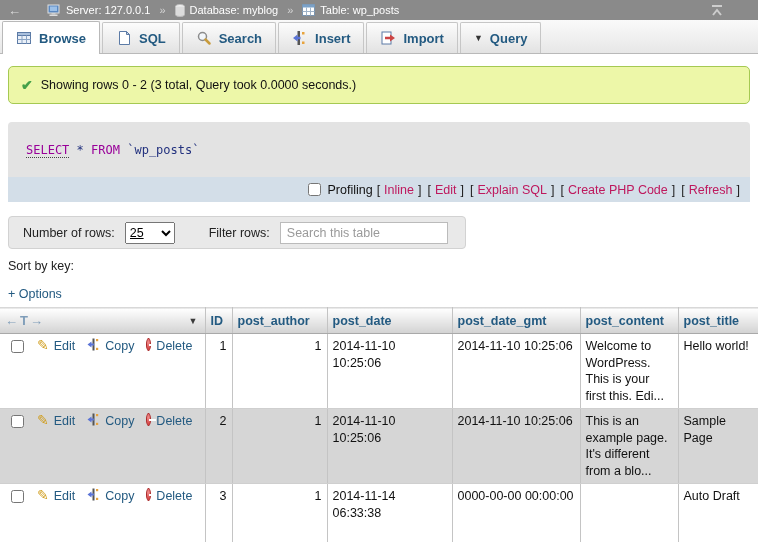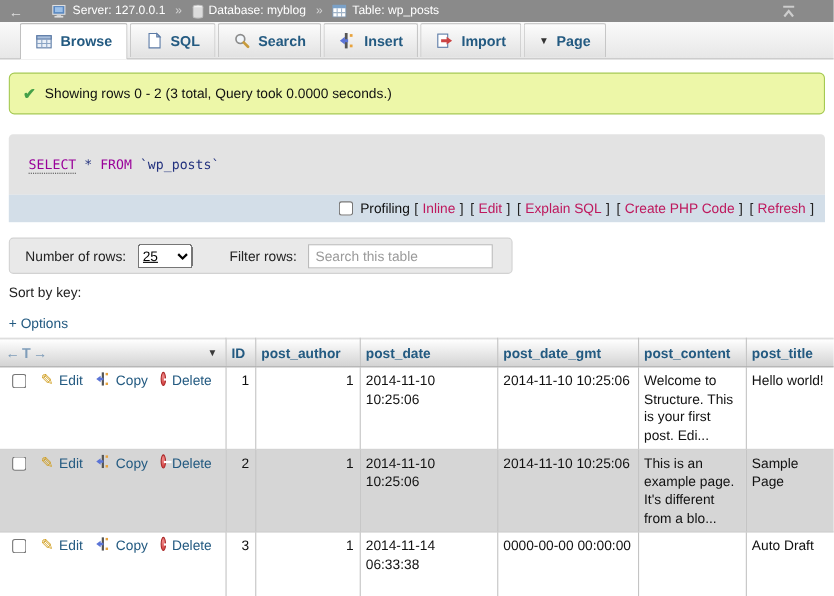--- a/index.html
+++ b/index.html
@@ -10,22 +10,22 @@
   .topbar { height:20px; background:#8a8a8a; display:flex; align-items:center;
             color:#fff; font-size:11px; padding:0 8px; }
   .topbar .back { color:#ddd; font-size:13px; margin-right:26px; cursor:pointer; }
   .crumb { display:flex; align-items:center; gap:5px; }
   .crumb .sep { color:#d5d5d5; margin:0 4px; }
   .topbar .spacer { flex:1; }
   .topbar .collapse { margin-right:26px; cursor:pointer; display:flex; }
 
   
   .tabbar { height:34px; background:linear-gradient(#fafafa,#e7e7e7);
-            border-bottom:1px solid #b9b9b9; display:flex; align-items:center;
-            padding-left:18px; }
+            border-bottom:1px solid #b9b9b9; display:flex; align-items:flex-end;
+            padding-left:2px; }
   .tab { display:flex; align-items:center; gap:7px; height:31px; padding:0 13px;
          margin-right:2px; font-size:13px; font-weight:bold; color:#235a81;
          background:linear-gradient(#fcfcfc,#e2e2e2); border:1px solid #c6c6c6;
          border-bottom:none; border-radius:2px 2px 0 0; cursor:pointer; }
   .tab.active { background:#fff; margin-bottom:-1px; height:33px; border-color:#b9b9b9; }
   .tab .ticon { display:flex; }
   .more-chev { font-size:9px; color:#333; }
 
   
   .msgbox { margin:12px 8px 0 8px; background:#edf7a8; border:1px solid #a5c952;
@@ -183,21 +183,21 @@
     <span class="ticon">
       <svg width="16" height="16" viewBox="0 0 16 16">
           <rect x="2" y="2" width="9" height="12" fill="#fff" stroke="#5c7ba6"></rect>
           <path d="M15 8 l-5-3.5 v2.2 h-5 v2.6 h5 v2.2 z" fill="#cc4444"></path>
         </svg>
     </span>
     <span>Import</span>
   </div>
   <div class="tab">
     <span class="more-chev">▼</span>
-    <span>Page</span>
+    <span>Query</span>
   </div>
 </div>
 
 
 <div class="msgbox">
   <span class="check">✔</span>
   <span>Showing rows 0 - 2 (3 total, Query took 0.0000 seconds.)</span>
 </div>
 
 
@@ -289,21 +289,21 @@
           </span>
           <a>Copy</a>
           <span class="del-icon"></span>
           <a>Delete</a>
         </span>
       </td>
       <td class="num">1</td>
       <td class="num">1</td>
       <td>2014-11-10 10:25:06</td>
       <td>2014-11-10 10:25:06</td>
-      <td>Welcome to Structure. This is your first post. Edi...</td>
+      <td>Welcome to WordPress. This is your first this. Edi...</td>
       <td>Hello world!</td>
     </tr>
     <tr class="h70 odd">
       <td>
         <span class="acts">
           <input type="checkbox" style="">
           <span class="pencil">✎</span>
           <a>Edit</a>
           <span style="display:inline-flex;">
             <svg width="13" height="13" viewBox="0 0 13 13">

